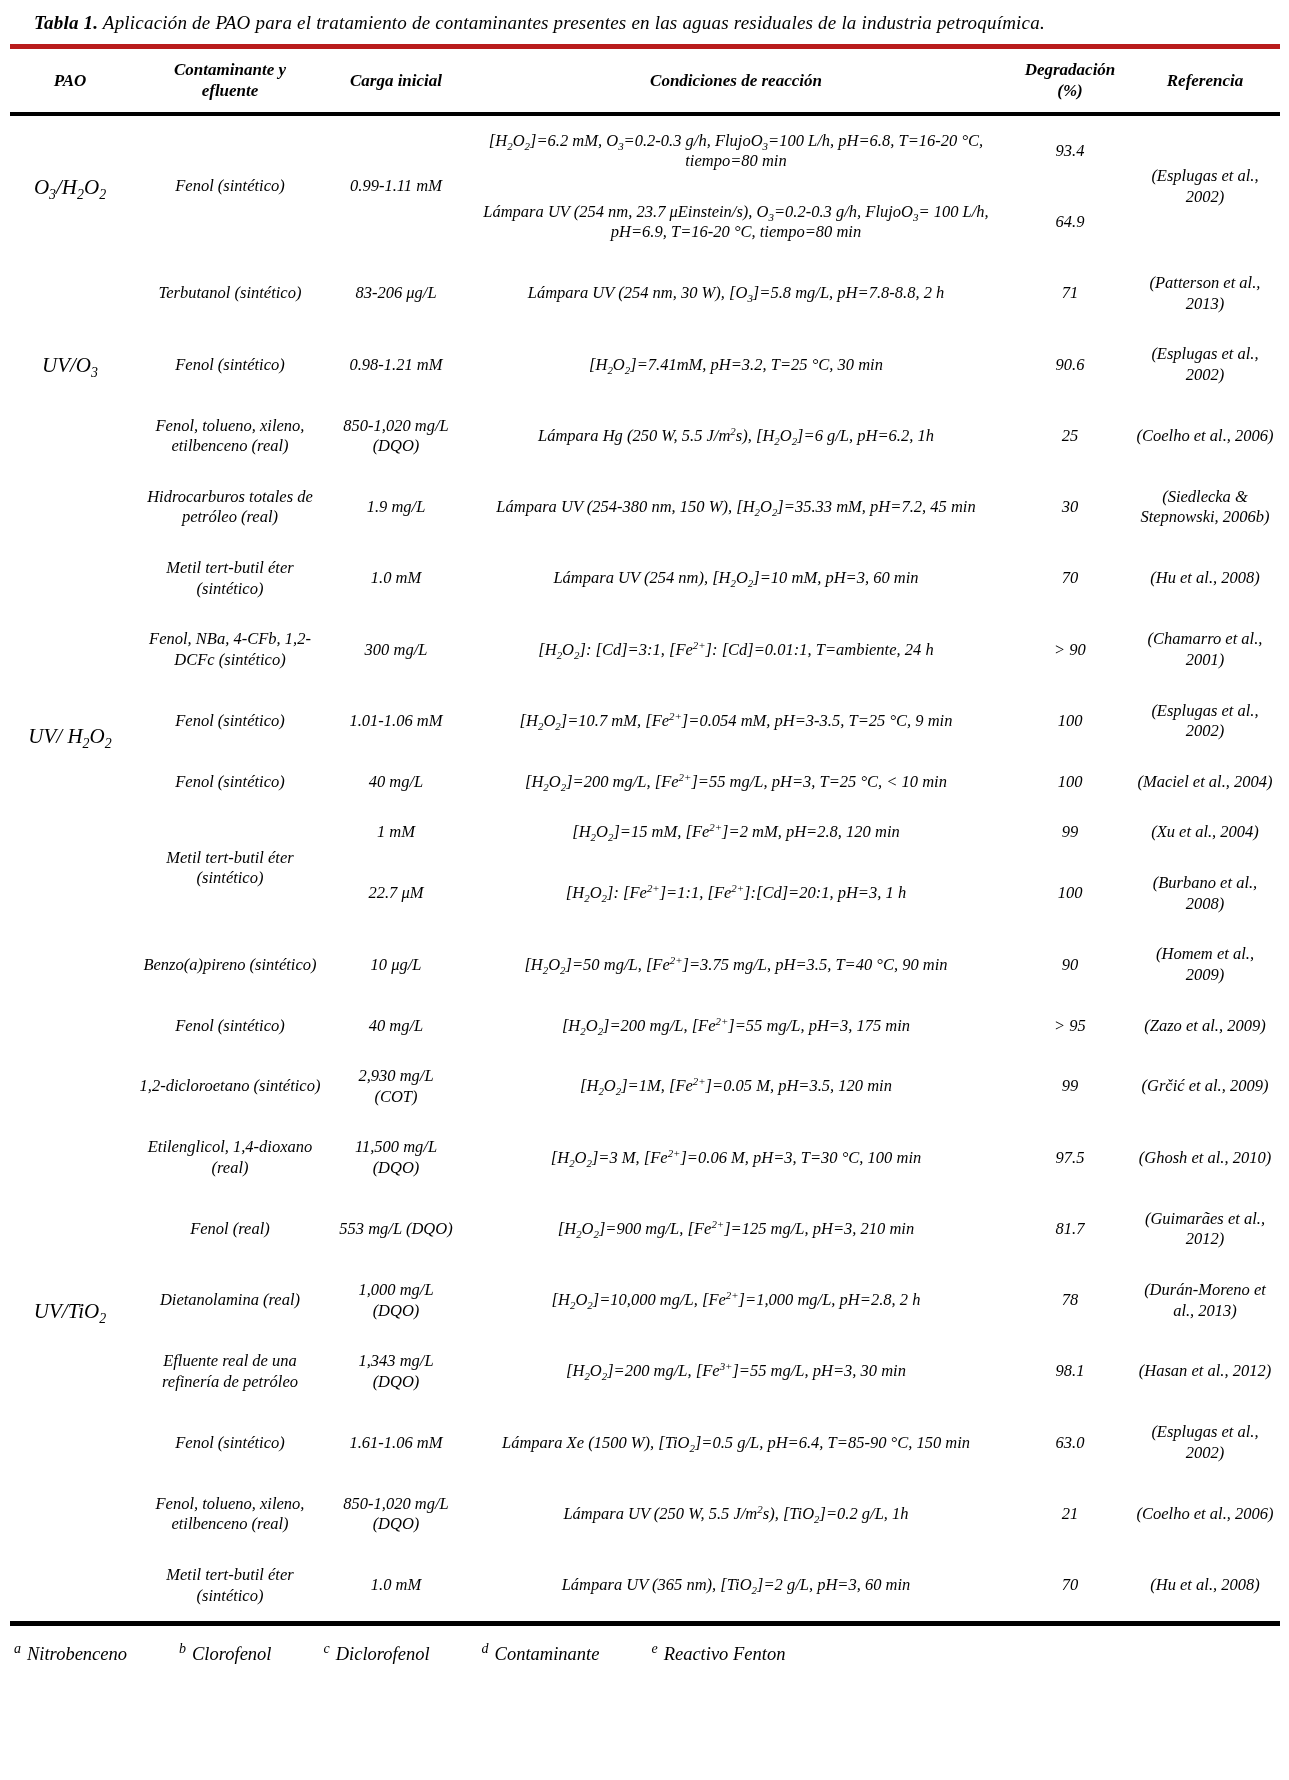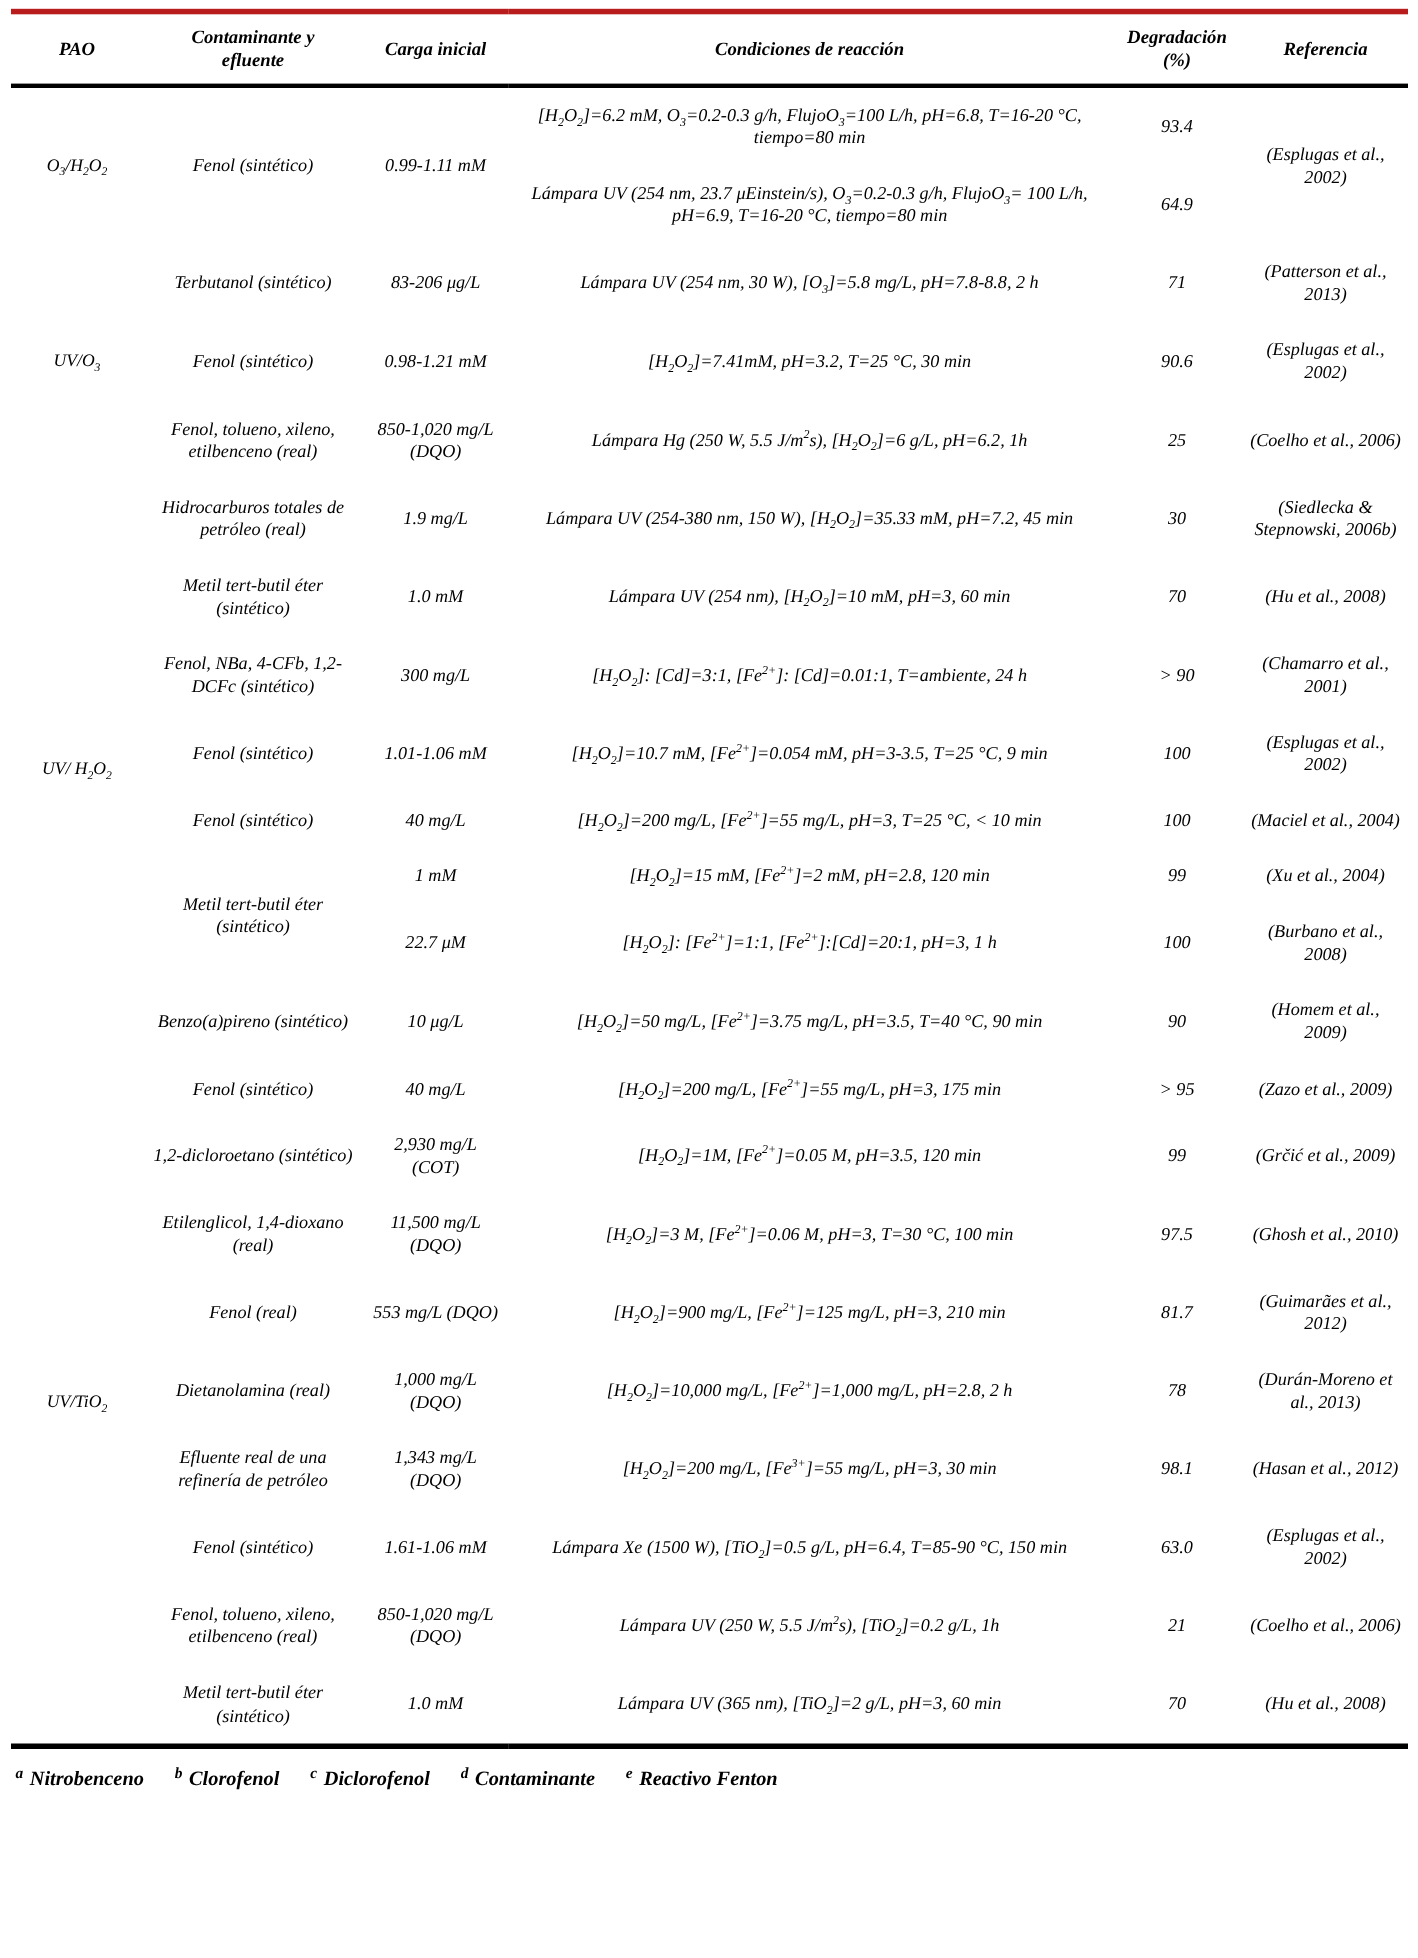--- a/index.html
+++ b/index.html
@@ -38,46 +38,46 @@
     white-space: pre-line;
     line-height: 1.25;
   }
   tbody td {
     font-size: 16.5px;
     line-height: 1.25;
     text-align: center;
     vertical-align: middle;
     padding: 15px 5px;
   }
-  td.col-pao { font-size: 16px; }
+  td.col-pao { font-size: 21px; }
   sub { font-size: 66%; line-height: 0; }
   sup { font-size: 66%; line-height: 0; }
 
   .footnotes {
     display: flex;
     align-items: flex-end;
-    gap: 28px;
+    gap: 52px;
     margin: 18px 0 0 4px;
     font-size: 18.5px;
-    font-weight: bold;
   }
   .fn-item { white-space: nowrap; }
   .fn-mark {
     display: inline-block;
     font-size: 14px;
     position: relative;
     top: -7px;
     margin-right: 6px;
   }
 </style>
 </head>
 <body>
 
 <div class="page">
 
+  <div class="title"><span class="title-label">Tabla 1.</span> <span>Aplicación de PAO para el tratamiento de contaminantes presentes en las aguas residuales de la industria petroquímica.</span></div>
 
   <table class="pao-table">
     <colgroup>
       <col style="width:120px">
       <col style="width:200px">
       <col style="width:132px">
       <col style="width:548px">
       <col style="width:120px">
       <col style="width:150px">
     </colgroup>

